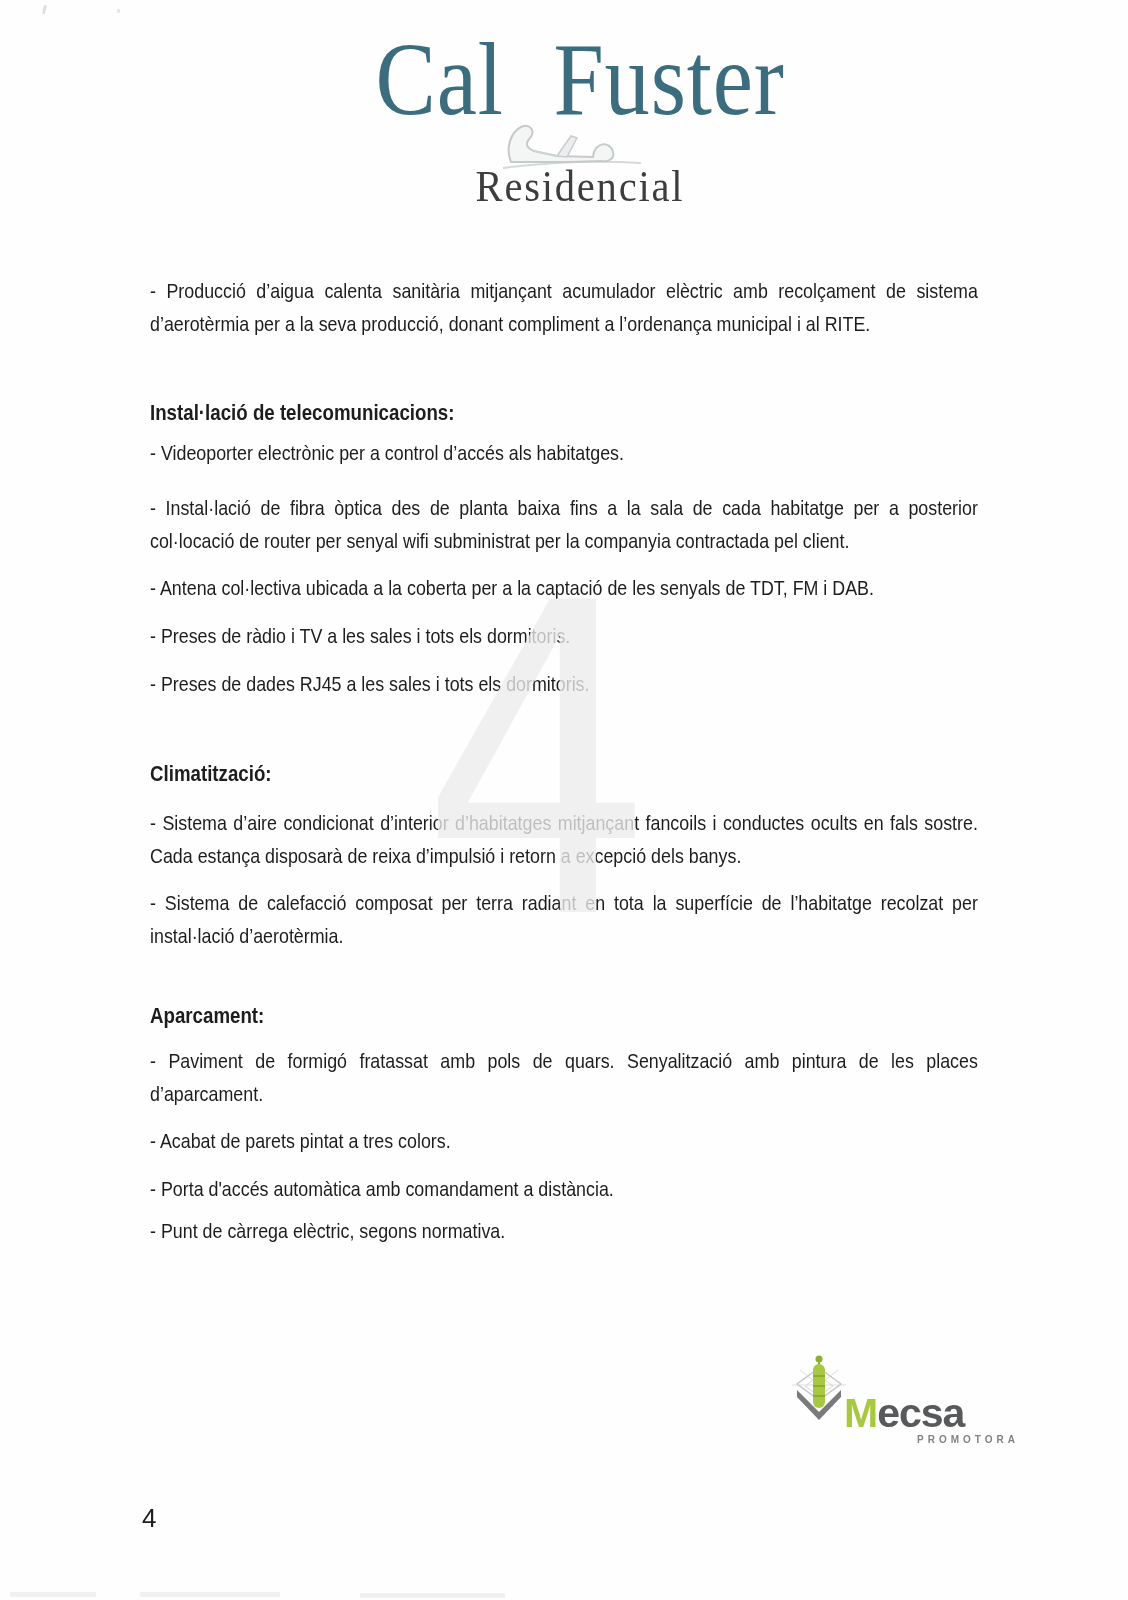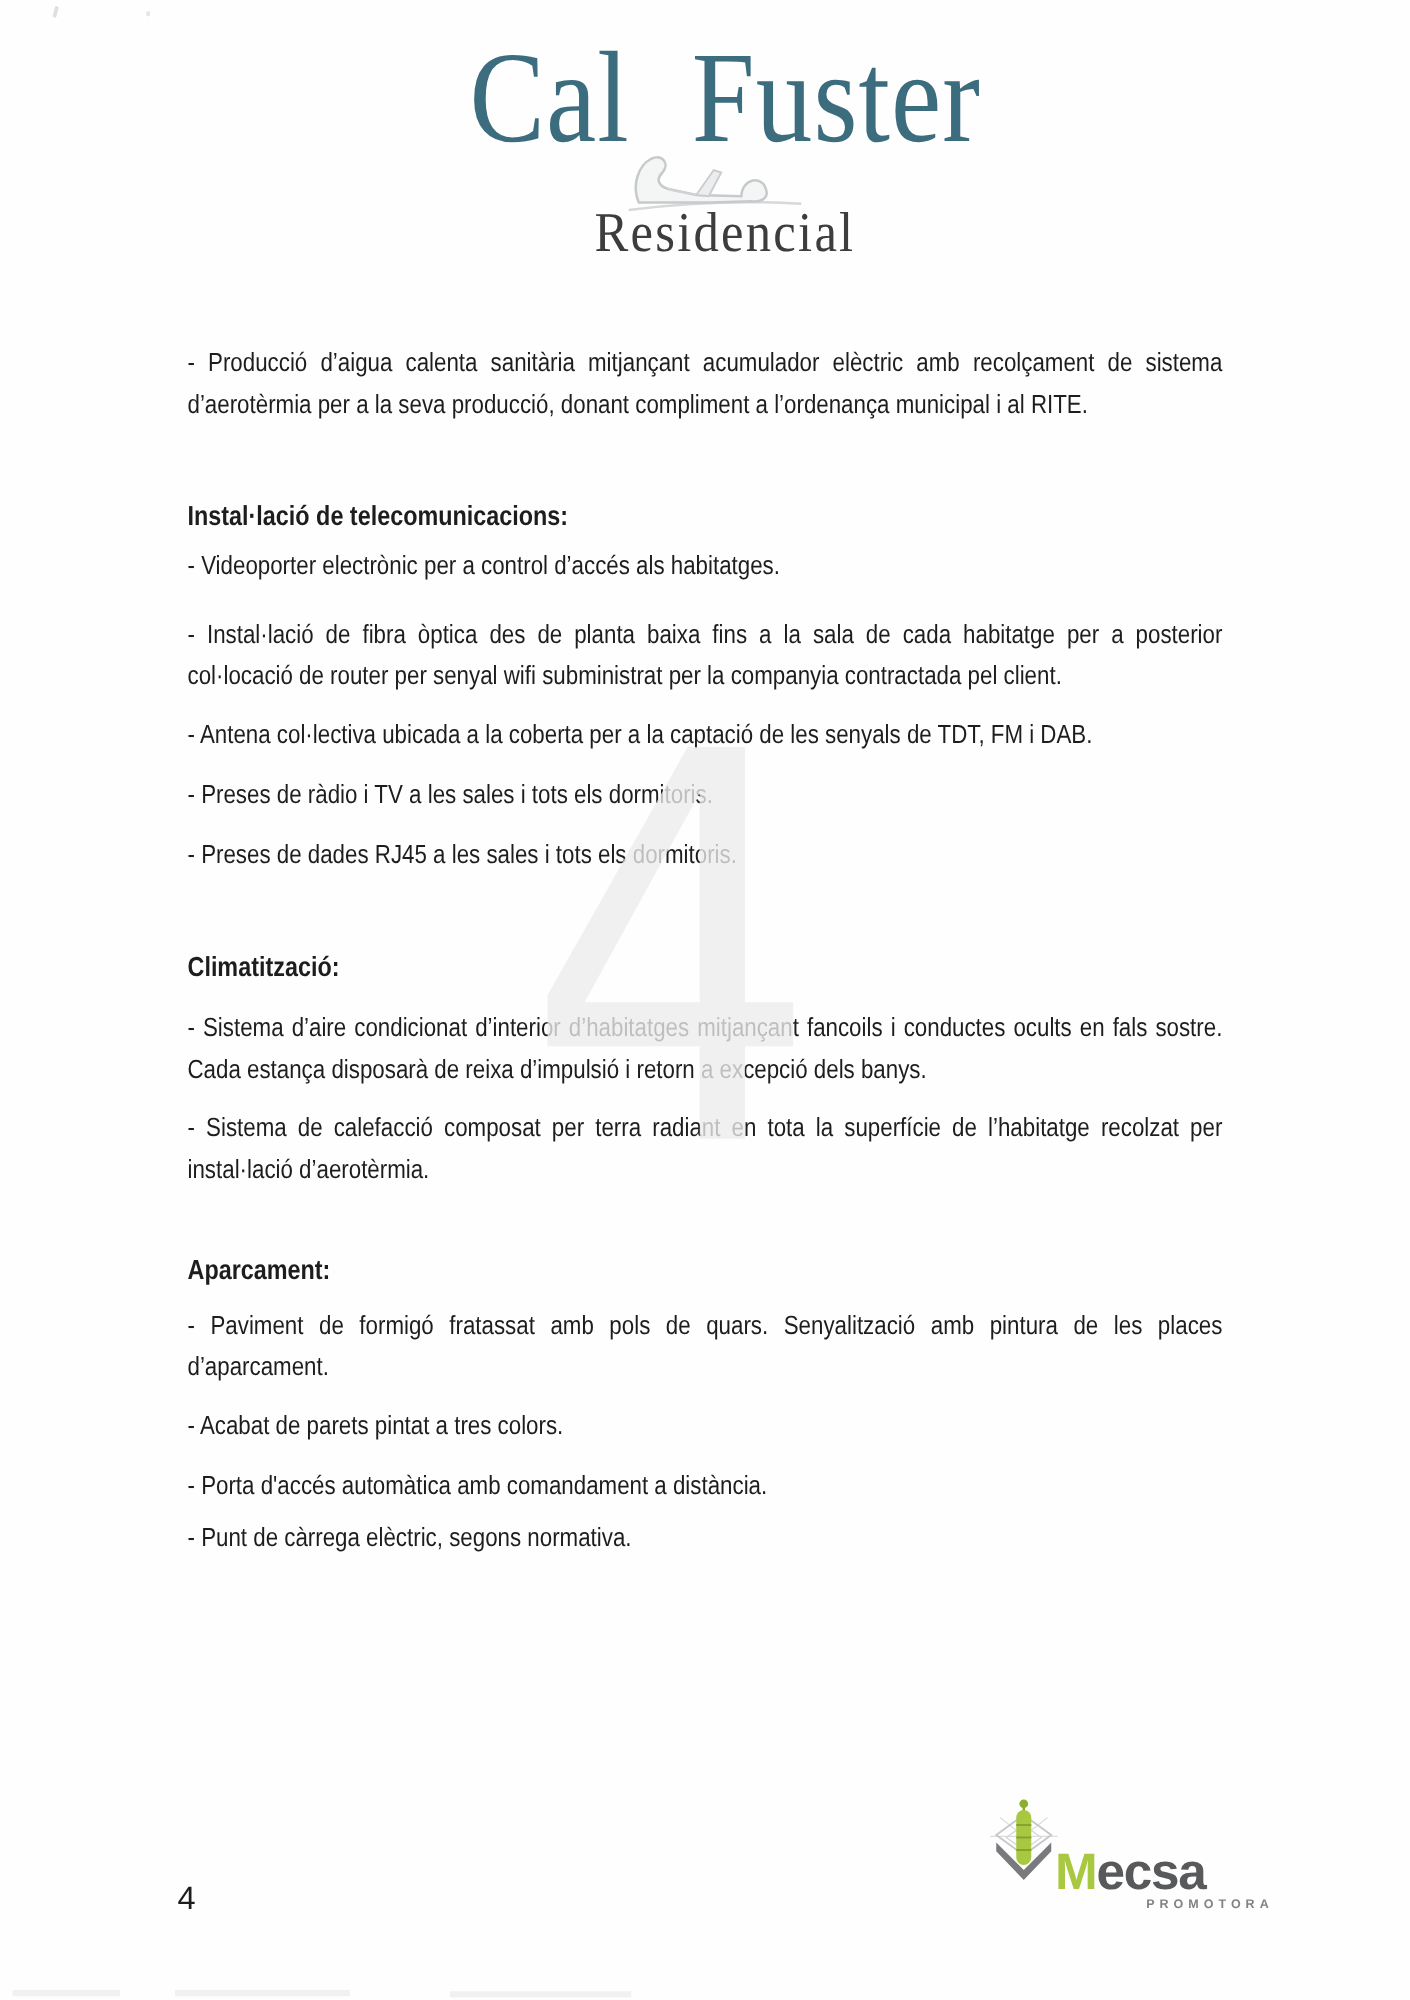--- a/index.html
+++ b/index.html
@@ -34,21 +34,21 @@
   .section-heading{font-weight:bold;font-size:22px;}
   .justify{text-align:justify;}
 
   
   .watermark{position:absolute;left:420px;top:548px;z-index:3;pointer-events:none;margin:0;
       font-family:"DejaVu Sans",sans-serif;font-size:430px;line-height:1;
       color:rgba(236,236,236,0.78);transform:scaleX(.86);transform-origin:0 0;}
 
   
   .page-number{position:absolute;left:142px;top:1503px;font-size:26px;color:#1d1d1d;}
-  .brand{position:absolute;left:790px;top:1436px;width:220px;height:110px;}
+  .brand{position:absolute;left:790px;top:1352px;width:220px;height:110px;}
   .brand-icon{position:absolute;left:0;top:0;}
   .brand-name{position:absolute;left:54px;top:38px;font-weight:bold;font-size:41px;
       letter-spacing:-1px;color:#58595b;font-family:"Liberation Sans",sans-serif;}
   .brand-name .accent{color:#a8c841;}
   .brand-tag{position:absolute;left:102px;top:82px;font-size:10px;letter-spacing:4px;
       color:#808285;font-weight:bold;margin-left:25px;}
 </style>
 </head>
 <body>
 

